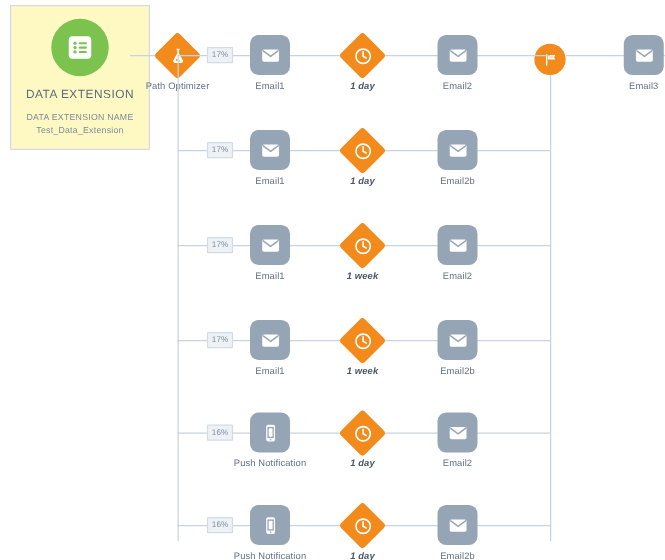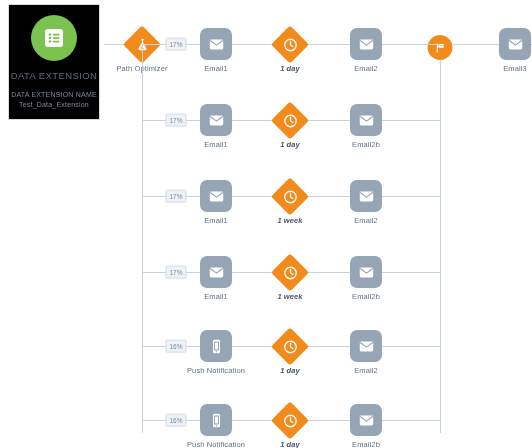--- a/index.html
+++ b/index.html
@@ -28,23 +28,23 @@
     background: #c8d3e0;
   }
   .line-h { height: 1px; }
   .line-v { width: 1px; }
 
   
   .de-card {
     position: absolute;
     left: 8px;
     top: 4px;
-    width: 92px;
+    width: 112px;
     height: 116px;
-    background: #000000;
+    background: #fef9c3;
     border: 1px solid #d6dbe3;
     box-sizing: border-box;
     text-align: center;
   }
   .de-circle {
     width: 46px;
     height: 46px;
     border-radius: 50%;
     background: #7cc24f;
     margin: 10px auto 0 auto;

